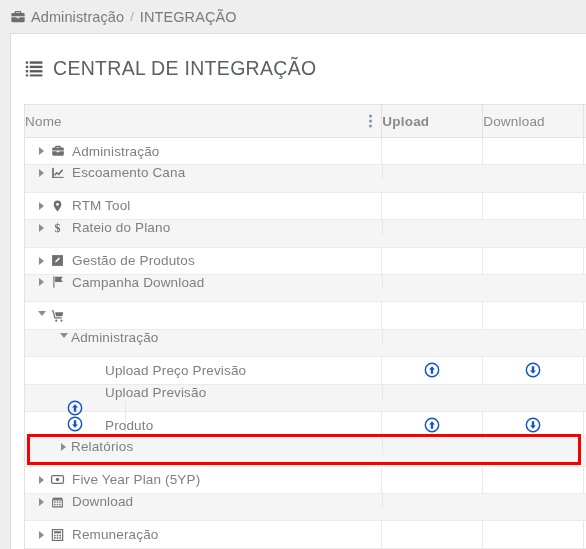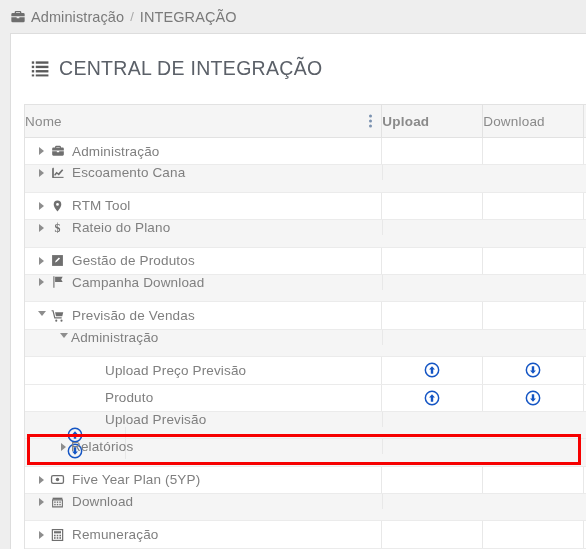--- a/index.html
+++ b/index.html
@@ -58,21 +58,21 @@
     background: #ffffff;
     border-left: 1px solid #dddddd;
     border-top: 1px solid #dddddd;
     box-sizing: border-box;
     overflow: hidden;
   }
 
   .card-title {
     display: flex;
     align-items: center;
-    padding: 19px 0 0 19px;
+    padding: 19px 0 0 13px;
     height: 50px;
     box-sizing: border-box;
   }
   .card-title .title-icon {
     width: 20px;
     height: 20px;
     margin-right: 9px;
     display: inline-flex;
     align-items: center;
     justify-content: center;
@@ -377,21 +377,20 @@
               <span class="tri down"></span>
             </span>
             <span class="row-icon">
               <svg width="14" height="14" viewBox="0 0 24 24" fill="currentColor">
                 <path d="M1 2h3.3l3 12.2h11v2H5.7L2.6 4H1z"></path>
                 <path d="M7 5.5h14l-1.7 7H8.6z"></path>
                 <circle cx="9" cy="20" r="1.8"></circle>
                 <circle cx="18" cy="20" r="1.8"></circle>
               </svg>
             </span>
-            <span class="row-label">Previsão de Vendas</span>
           </div>
           <div class="cell cell-upload"></div>
           <div class="cell cell-down"></div>
           <div class="cell cell-extra"></div>
         </div>
         <div class="row alt">
           <div class="cell cell-name indent-2">
             <span class="twisty">
               <span class="tri down"></span>
             </span>
@@ -417,47 +416,47 @@
           <div class="cell cell-down">
             <span class="act-icon">
               <svg width="16" height="16" viewBox="0 0 24 24">
                 <circle cx="12" cy="12" r="10" fill="none" stroke="#1455c4" stroke-width="2.2"></circle>
                 <path d="M12 17.8l-4.4-5.1h2.6V6.4h3.6v6.3h2.6z" fill="#1455c4"></path>
               </svg>
             </span>
           </div>
           <div class="cell cell-extra"></div>
         </div>
-        <div class="row">
+        <div class="row alt">
           <div class="cell cell-name indent-3">
             <span class="twisty empty"></span>
-            <span class="row-label">Produto</span>
+            <span class="row-label">Upload Previsão</span>
           </div>
           <div class="cell cell-upload">
             <span class="act-icon">
               <svg width="16" height="16" viewBox="0 0 24 24">
                 <circle cx="12" cy="12" r="10" fill="none" stroke="#1455c4" stroke-width="2.2"></circle>
                 <path d="M12 6.2l4.4 5.1h-2.6v6.3h-3.6v-6.3H7.6z" fill="#1455c4"></path>
               </svg>
             </span>
           </div>
           <div class="cell cell-down">
             <span class="act-icon">
               <svg width="16" height="16" viewBox="0 0 24 24">
                 <circle cx="12" cy="12" r="10" fill="none" stroke="#1455c4" stroke-width="2.2"></circle>
                 <path d="M12 17.8l-4.4-5.1h2.6V6.4h3.6v6.3h2.6z" fill="#1455c4"></path>
               </svg>
             </span>
           </div>
           <div class="cell cell-extra"></div>
         </div>
-        <div class="row alt">
+        <div class="row">
           <div class="cell cell-name indent-3">
             <span class="twisty empty"></span>
-            <span class="row-label">Upload Previsão</span>
+            <span class="row-label">Produto</span>
           </div>
           <div class="cell cell-upload">
             <span class="act-icon">
               <svg width="16" height="16" viewBox="0 0 24 24">
                 <circle cx="12" cy="12" r="10" fill="none" stroke="#1455c4" stroke-width="2.2"></circle>
                 <path d="M12 6.2l4.4 5.1h-2.6v6.3h-3.6v-6.3H7.6z" fill="#1455c4"></path>
               </svg>
             </span>
           </div>
           <div class="cell cell-down">

